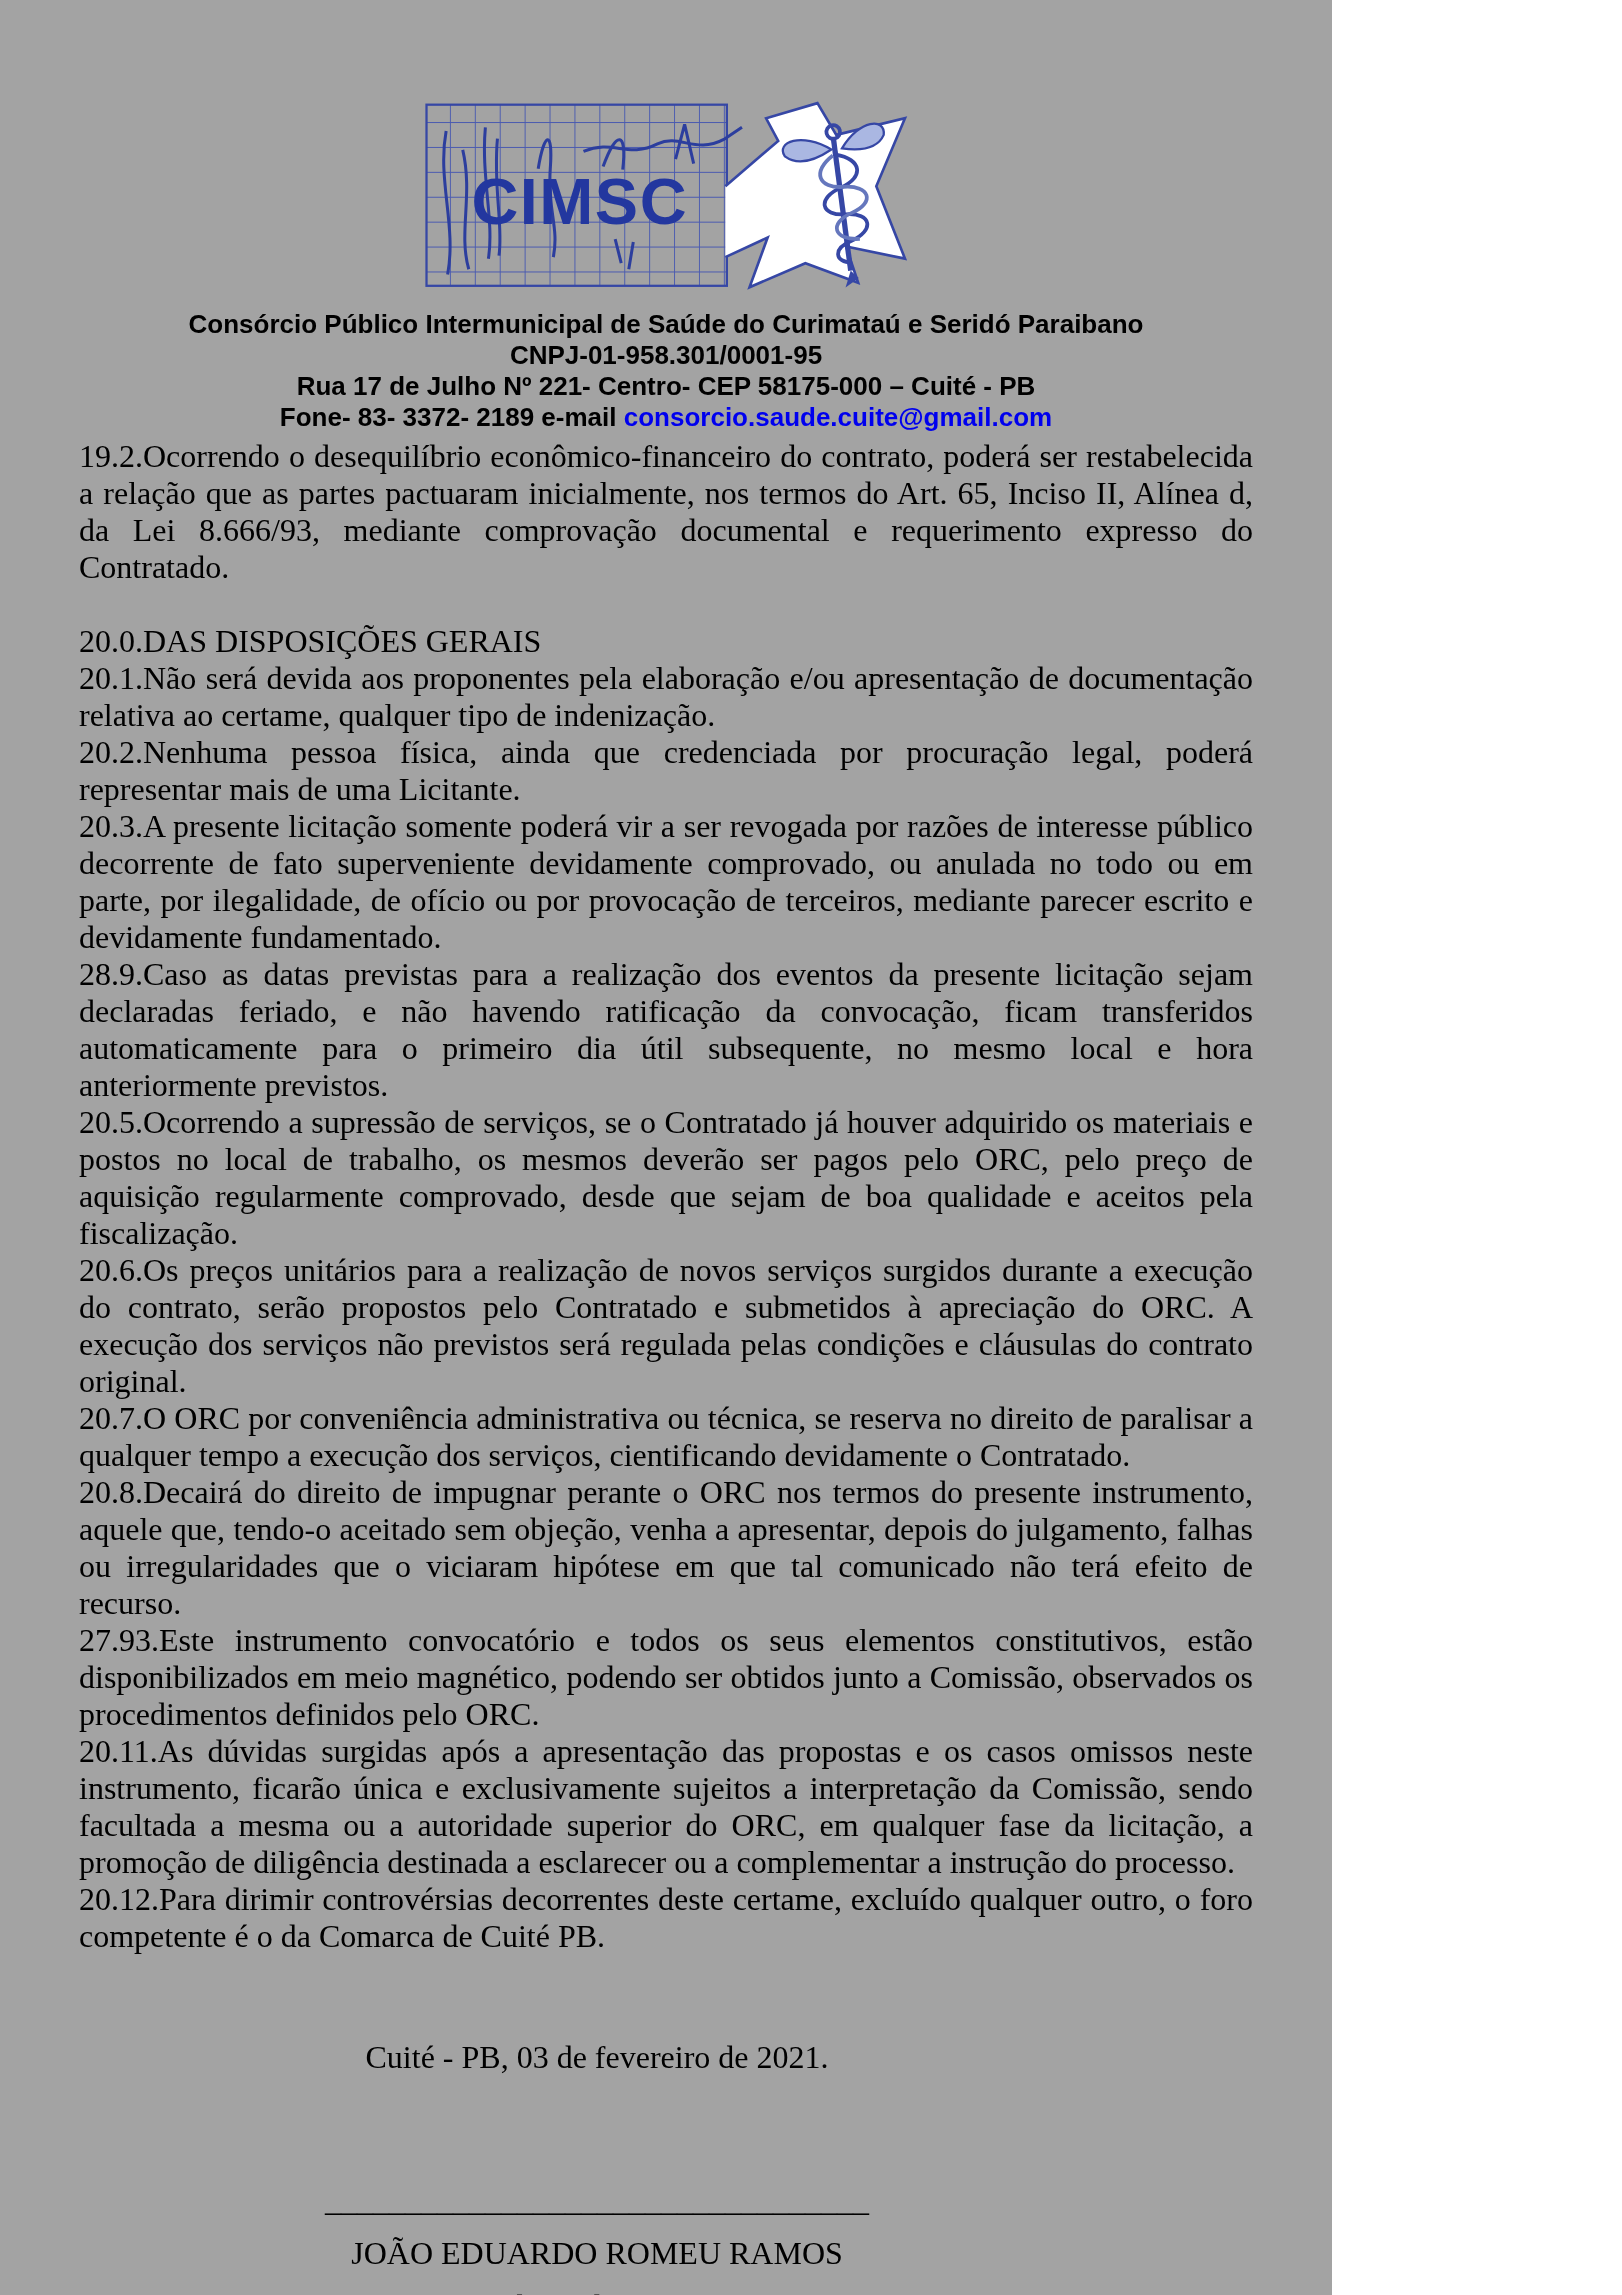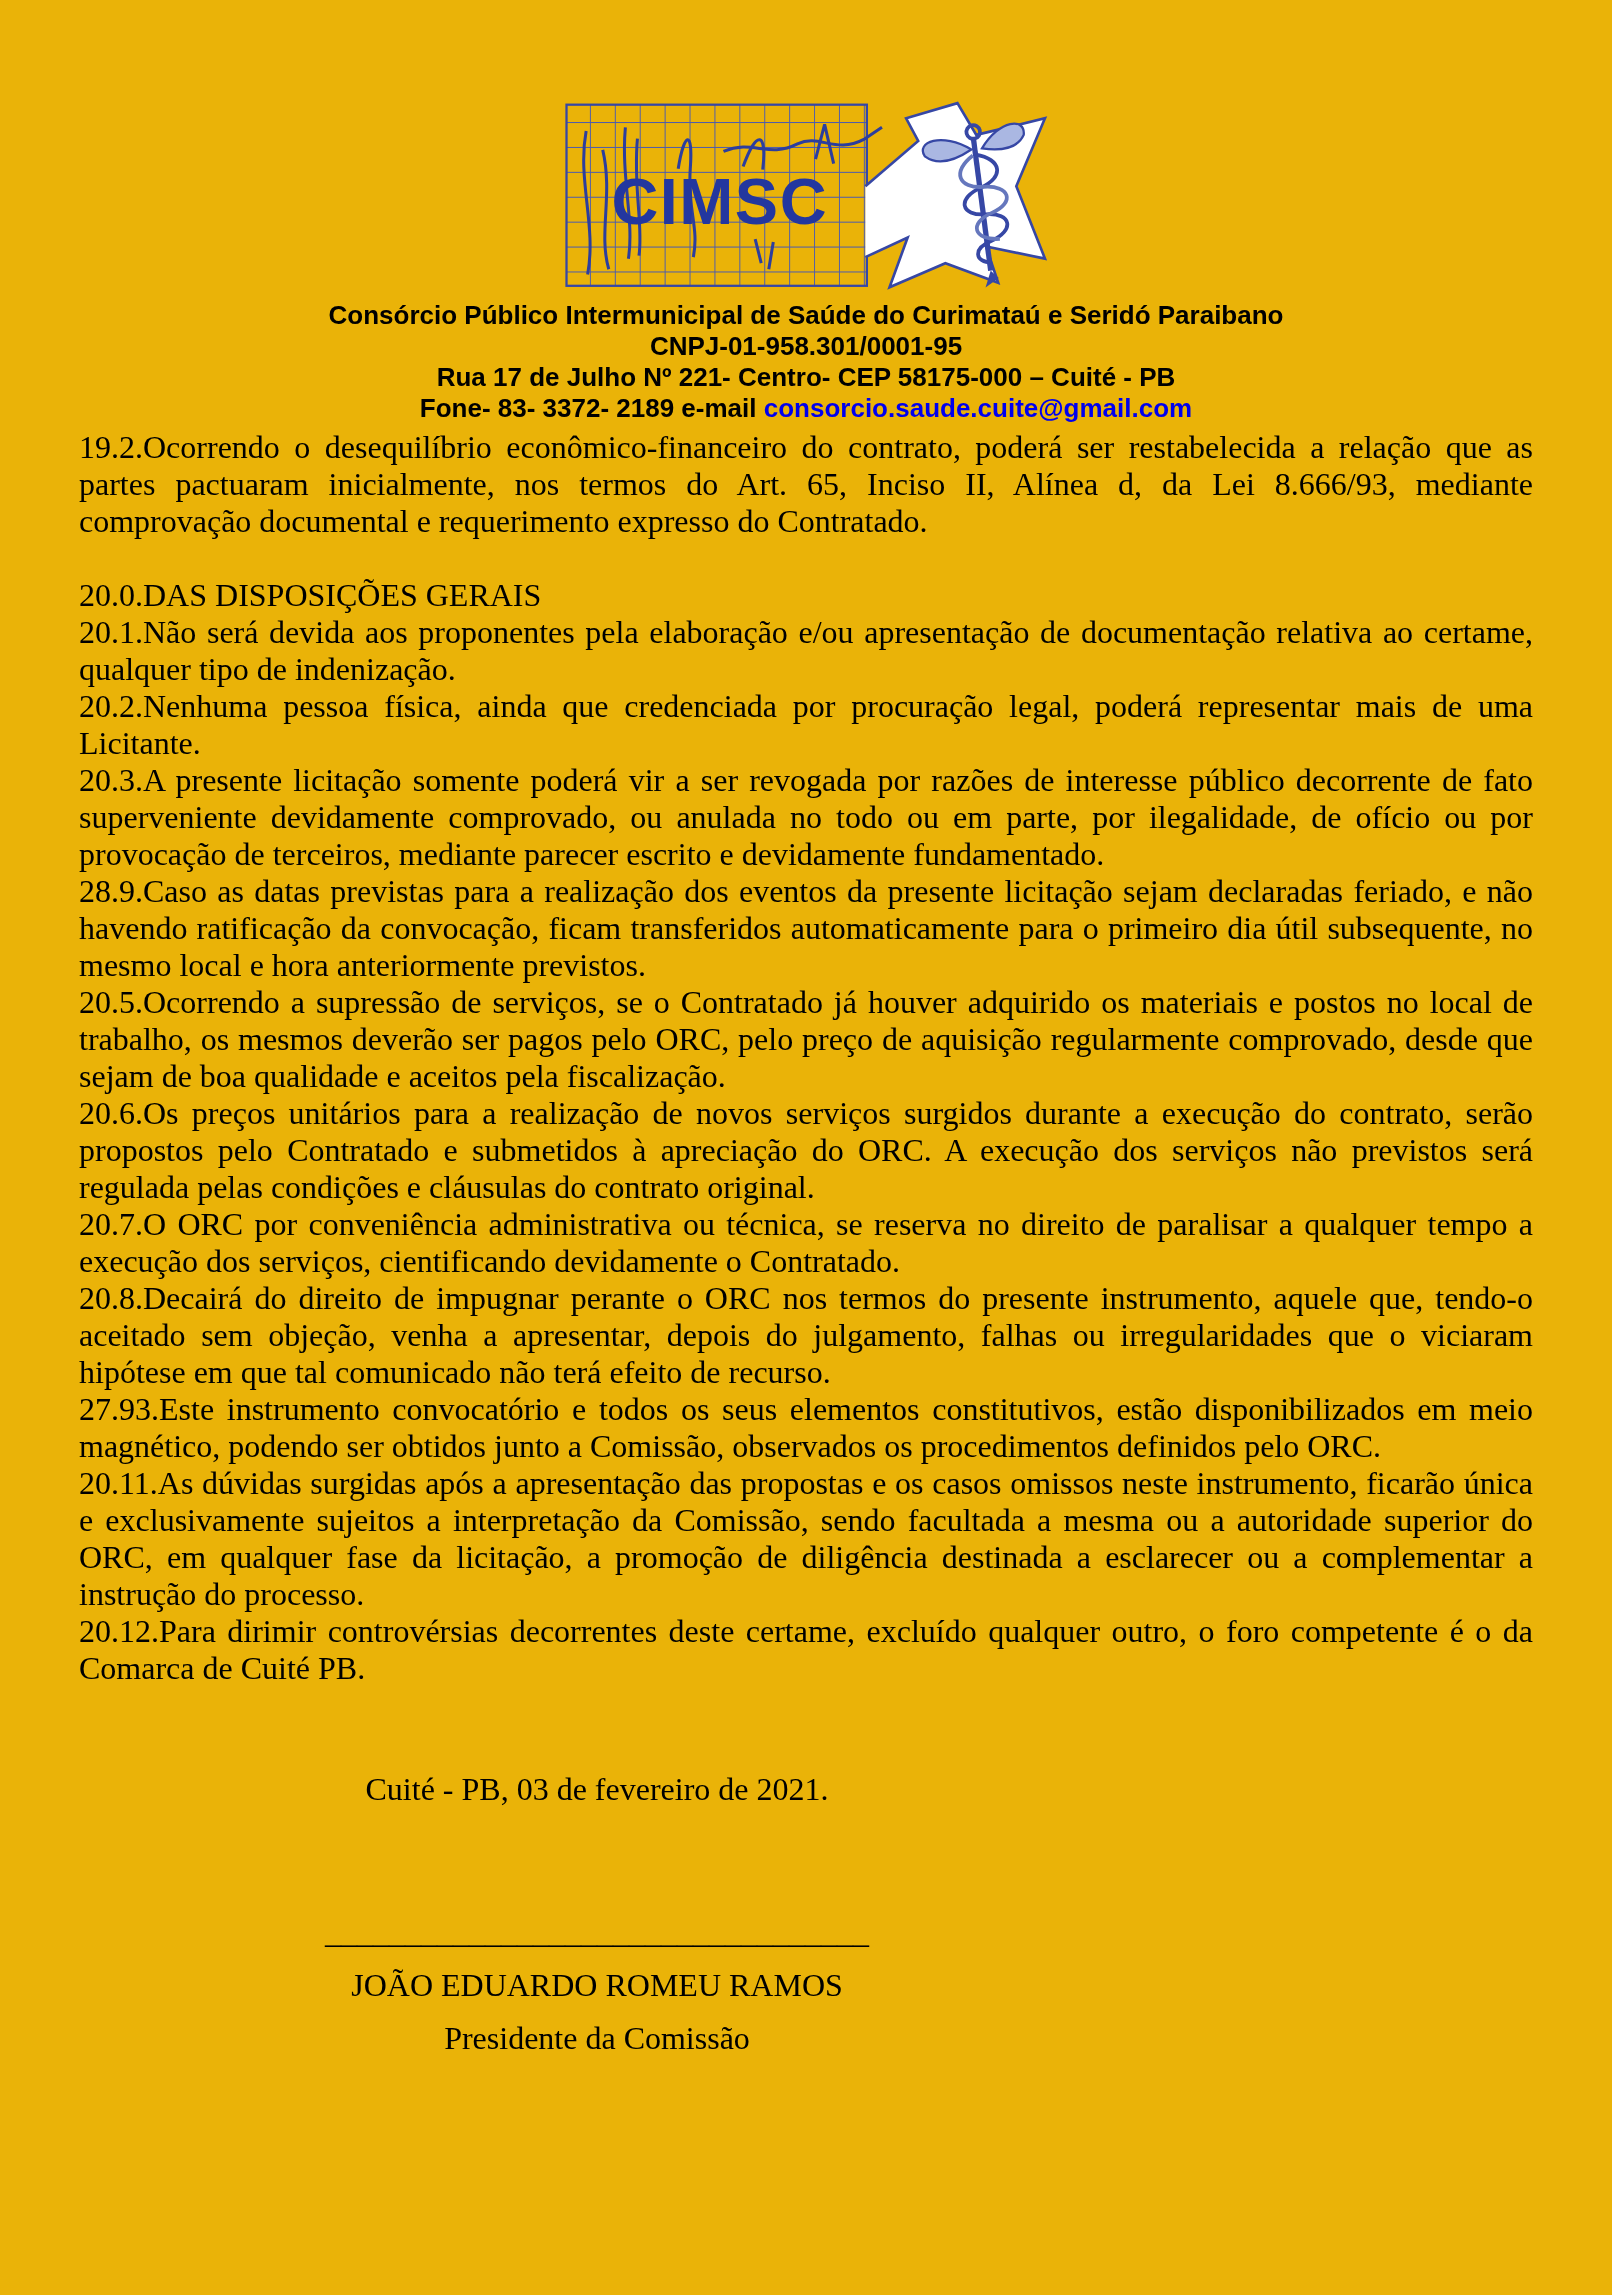--- a/index.html
+++ b/index.html
@@ -1,26 +1,26 @@
 <!DOCTYPE html>
 <html style="font-size:12px"><head>
 <meta charset="utf-8">
 <style>
   html, body { margin:0; padding:0; background:#ffffff; }
   body { width:1623px; height:2295px; position:relative; color:#000; }
   .page {
     box-sizing:border-box;
-    width:1612px; height:2295px;
+    width:1332px; height:2295px;
     padding:97px 79px 0 79px;
-    background:#eab308;
+    background:#a3a3a3;
     overflow:hidden;
   }
   .logo-wrap { width:483px; height:198px; margin:0 auto; }
   .header {
-    margin-top:5px;
+    margin-top:14px;
     text-align:center;
     font-family:"Liberation Sans", sans-serif;
     font-weight:bold;
     font-size:26px;
     line-height:31px;
     color:#000000;
   }
   .email-link { color:#0000ee; cursor:pointer; }
   .content {
     margin-top:4.5px;

